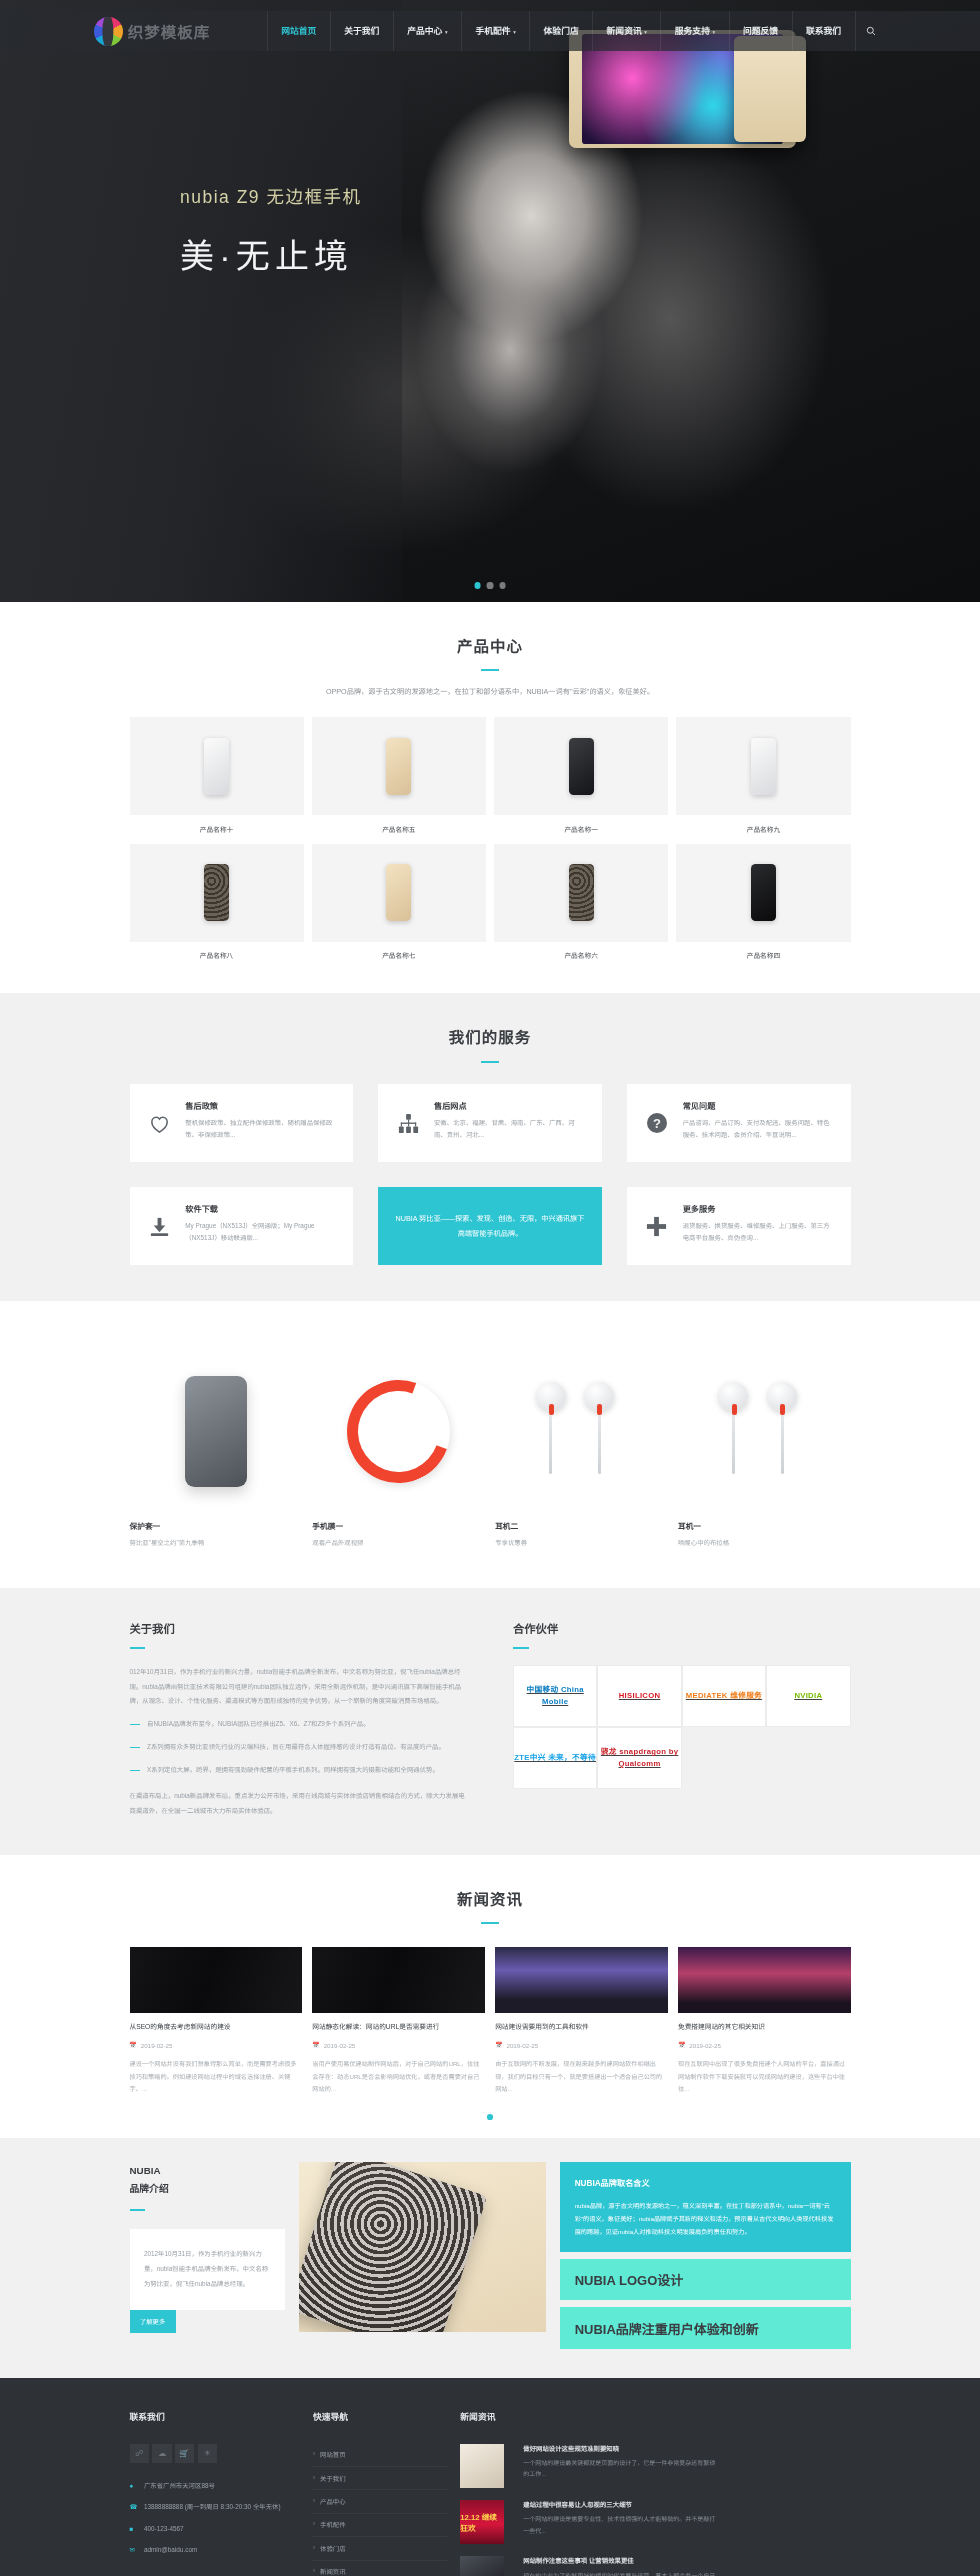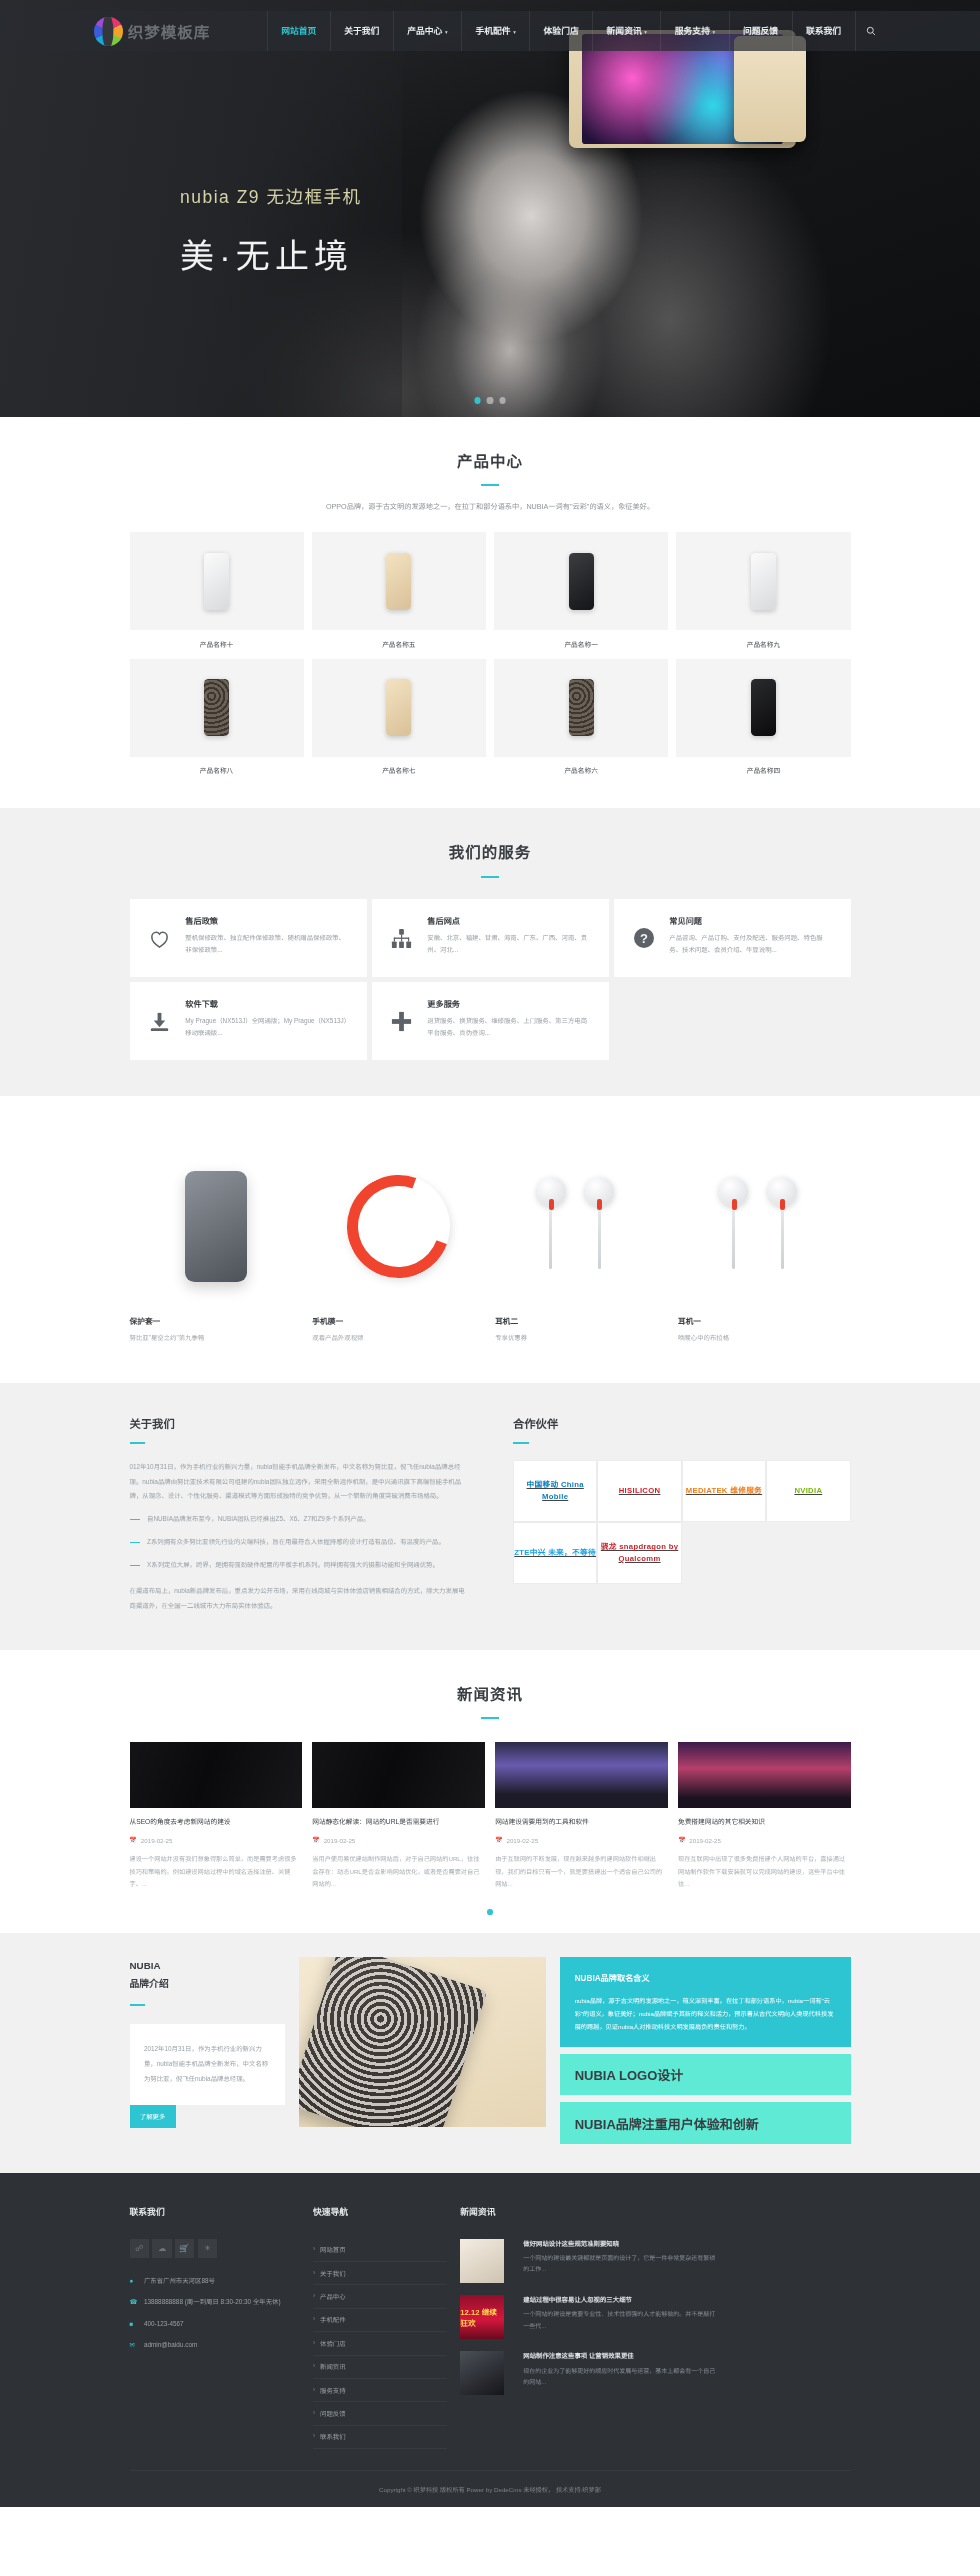--- a/index.html
+++ b/index.html
@@ -6,21 +6,21 @@
   * { box-sizing: border-box; margin:0; padding:0; }
   html,body { width:980px; }
   body {
     font-family:"Liberation Sans","DejaVu Sans",sans-serif;
     background:#fff; color:#444; font-size:7.2px; -webkit-font-smoothing:antialiased;
   }
   .wrap { width:721px; margin:0 auto; position:relative; }
 
   
   .hero {
-    position:relative; height:417px; width:980px; overflow:hidden;
+    position:relative; height:602px; width:980px; overflow:hidden;
     background:#0b0b0d;
   }
   .hero-photo {
     position:absolute; inset:0;
     background:
       radial-gradient(ellipse 155px 175px at 531px 216px, rgba(225,222,218,.95) 0%, rgba(190,186,182,.8) 35%, rgba(60,60,62,0) 72%),
       radial-gradient(ellipse 118px 155px at 510px 350px, rgba(205,200,196,.85) 0%, rgba(120,118,118,.4) 50%, rgba(20,20,22,0) 80%),
       radial-gradient(ellipse 216px 258px at 670px 319px, rgba(150,148,148,.5) 0%, rgba(20,20,22,0) 75%),
       radial-gradient(ellipse 258px 216px at 392px 392px, rgba(120,118,118,.45) 0%, rgba(16,16,18,0) 75%),
       linear-gradient(160deg,#2c2e31 0%,#17181a 40%,#0d0e10 100%);
@@ -92,21 +92,21 @@
   .ph-silver{ background:linear-gradient(145deg,#fbfbfb,#d8dadd); }
   .ph-gold  { background:linear-gradient(145deg,#f3e2c1,#d9c199); }
   .ph-dark  { background:linear-gradient(145deg,#3b3d41,#141518); }
   .ph-black { background:linear-gradient(145deg,#2a2b2e,#0a0a0b); }
   .ph-leo{ background:
       repeating-radial-gradient(circle at 30% 30%, #6b6257 0 2.6px, #3c362f 2.6px 4.6px),
       linear-gradient(145deg,#8f877a,#3a352e); }
 
   
   .services{ background:#f1f1f1; padding-bottom:36px; }
-  .svc-grid{ display:grid; grid-template-columns:repeat(3,1fr); gap:5px; margin-top:21.6px;}
+  .svc-grid{ display:grid; grid-template-columns:repeat(3,1fr); gap:25px; margin-top:21.6px;}
   .svc-card{ background:#fff; padding:14.4px 15.5px; height:78px; display:flex; gap:11.3px; }
   .svc-card.teal{ background:#2ec5d3; color:#fff; align-items:center; justify-content:center; text-align:center; }
   .svc-ic{ flex:0 0 29px; color:#5d6268; display:flex; align-items:center; justify-content:center; }
   .svc-h{ font-size:8.2px; color:#3a3d41; font-weight:bold; margin-bottom:6.2px; }
   .svc-p{ font-size:6.4px; color:#9aa0a6; line-height:1.9; }
   .svc-teal-p{ font-size:7.2px; line-height:2.1; }
 
   
   .acc{ background:#fff; padding:56px 0 41px; }
   .acc-grid{ display:grid; grid-template-columns:repeat(4,1fr); gap:10.3px;}
@@ -367,20 +367,23 @@
               <path d="M6 11l6 7 6-7z"></path>
             <rect x="3" y="19" width="18" height="3" rx="1"></rect>
           </svg>
         </div>
         <div>
           <div class="svc-h">软件下载</div>
           <div class="svc-p">My Prague（NX513J）全网通版；My Prague（NX513J）移动联通版...</div>
         </div>
       </div>
 
+      <div class="svc-card teal">
+        <div class="svc-teal-p">NUBIA 努比亚——探索、发现、创造、无限，中兴通讯旗下高端智能手机品牌。</div>
+      </div>
 
       <div class="svc-card">
         <div class="svc-ic">
           <svg width="23" height="23" viewBox="0 0 24 24" fill="#5d6268">
             <rect x="9.5" y="2" width="5" height="20"></rect>
               <rect x="2" y="9.5" width="20" height="5"></rect>
           </svg>
         </div>
         <div>
           <div class="svc-h">更多服务</div>

